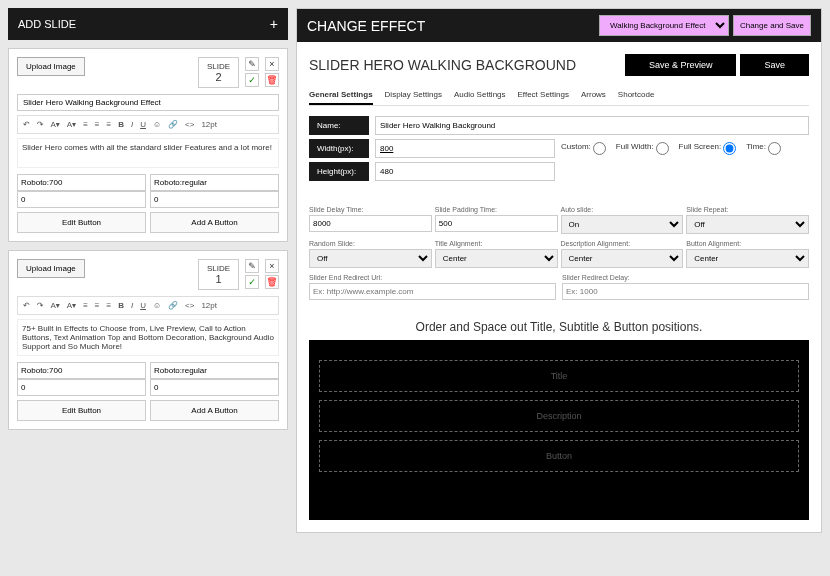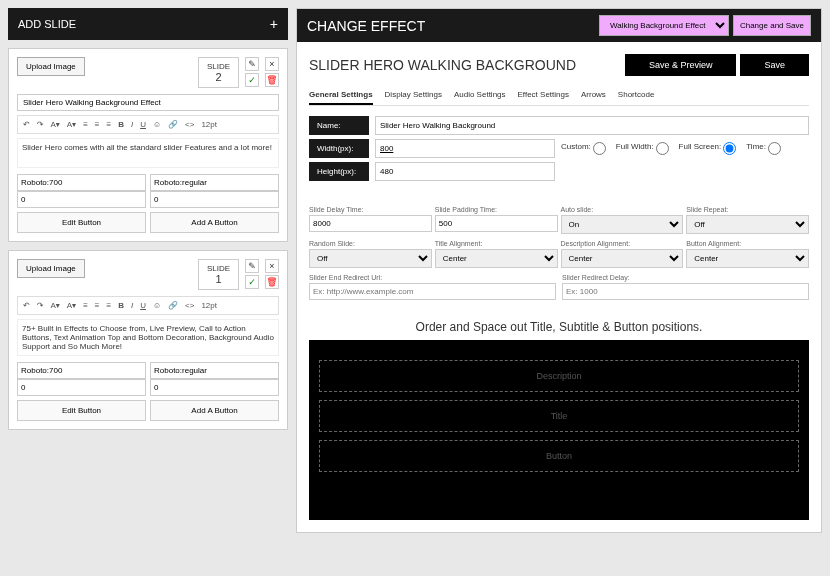--- a/index.html
+++ b/index.html
@@ -235,19 +235,19 @@
         <div><label>Description Alignment:</label><select><option>Center</option></select></div>
         <div><label>Button Alignment:</label><select><option>Center</option></select></div>
       </div>
       <div class="two-col">
         <div><label>Slider End Redirect Url:</label><input placeholder="Ex: http://www.example.com" style=""></div>
         <div><label>Slider Redirect Delay:</label><input placeholder="Ex: 1000" style=""></div>
       </div>
 
       <div class="preview-text">Order and Space out Title, Subtitle &amp; Button positions.</div>
       <div class="preview-box">
+        <div class="preview-section">Title</div>
         <div class="preview-section">Description</div>
-        <div class="preview-section">Title</div>
         <div class="preview-section">Button</div>
       </div>
     </div>
   </div>
 </div>
 
 </body></html>

